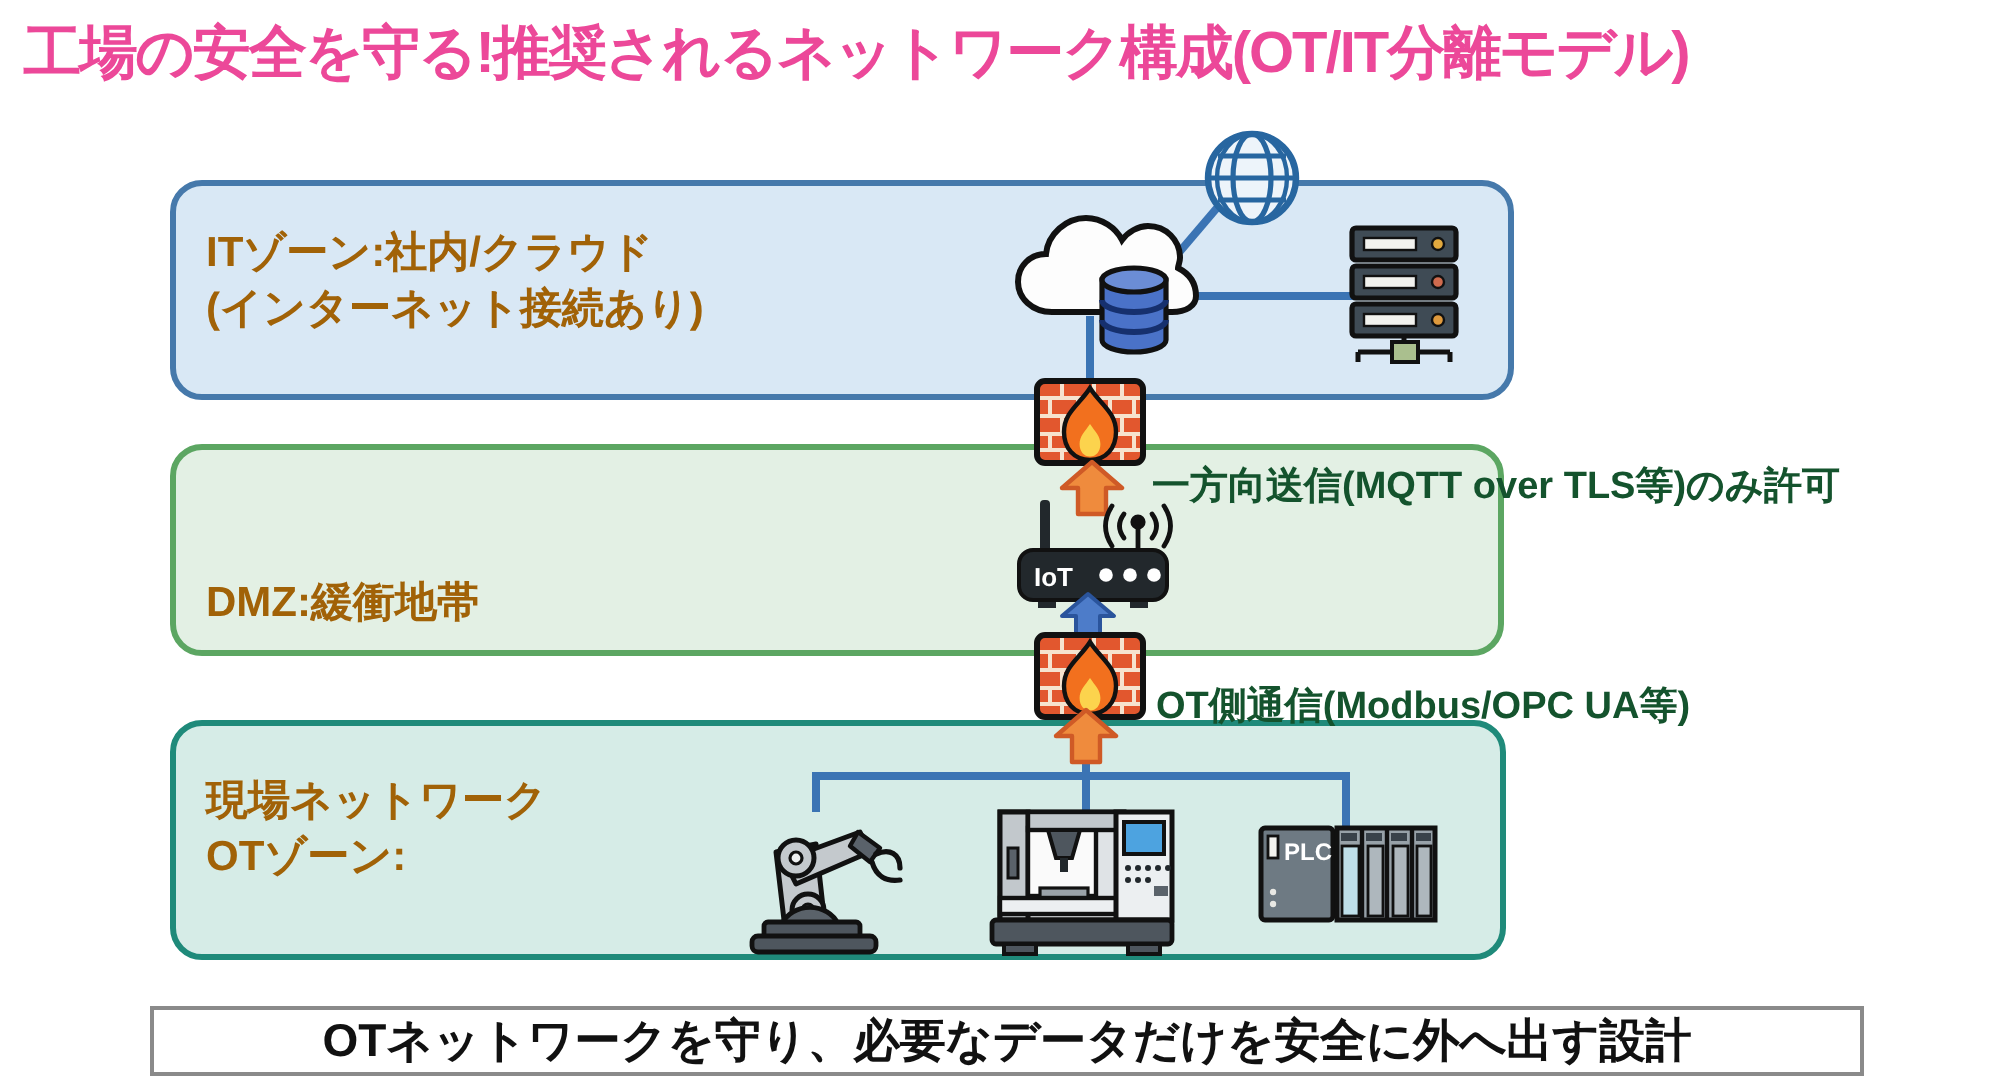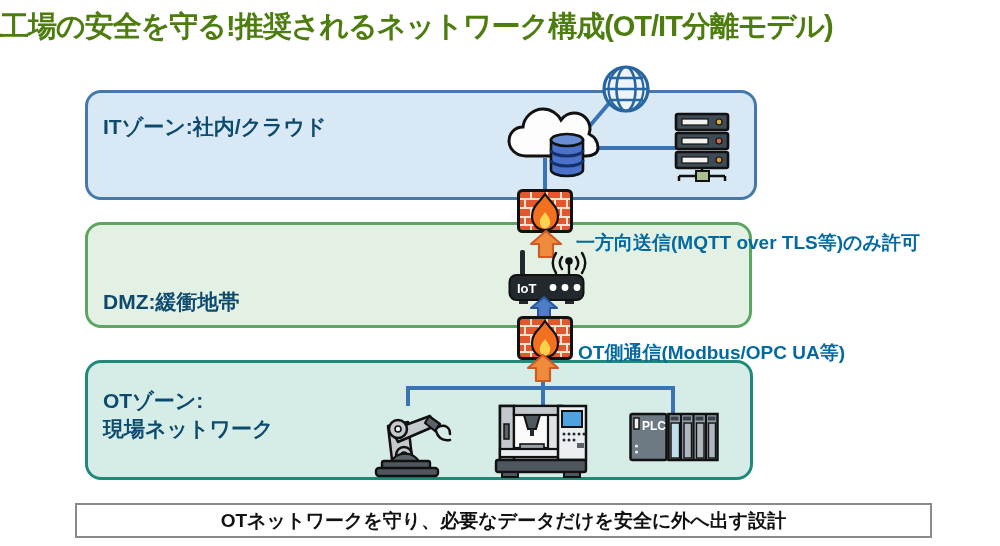--- a/index.html
+++ b/index.html
@@ -9,24 +9,24 @@
     position: relative;
     width: 1000px;
     height: 546px;
     background: #ffffff;
     overflow: hidden;
   }
   .title {
     position: absolute;
     top: 7px; left: 0;
     width: 856px;
-    text-align: left;
+    text-align: center;
     font-size: 29px;
     font-weight: 800;
-    color: #4d7c0f;
+    color: #ec4899;
     letter-spacing: -1px;
     white-space: nowrap;
   }
   .zone {
     position: absolute;
     border-radius: 16px;
   }
   .zone.it {
     left: 85px; top: 90px; width: 672px; height: 110px;
     background: #d9e8f5; border: 3px solid #4679ab;
@@ -36,46 +36,46 @@
     background: #e3f0e4; border: 3px solid #5ca662;
   }
   .zone.ot {
     left: 85px; top: 360px; width: 668px; height: 120px;
     background: #d6ece7; border: 3px solid #1f8a7a;
   }
   .zone-label {
     position: absolute;
     font-size: 21px;
     font-weight: 700;
-    color: #0c4a6e;
+    color: #a16207;
     line-height: 1.32;
     white-space: nowrap;
   }
   .zone-label.it  { left: 103px; top: 113px; }
   .zone-label.dmz { left: 103px; top: 249px; margin-top: 39px; }
   .zone-label.ot  { left: 103px; top: 387px; }
   .ann {
     position: absolute;
     font-size: 19px;
     font-weight: 700;
-    color: #0369a1;
+    color: #14532d;
     white-space: nowrap;
   }
   .ann.mqtt   { left: 576px; top: 230px; }
   .ann.modbus { left: 578px; top: 340px; }
   .footer {
     position: absolute;
     left: 75px; top: 503px;
     width: 857px; height: 35px;
     background: #ffffff;
     border: 2px solid #8a8a8a;
     display: flex;
     align-items: center;
     justify-content: center;
-    font-size: 19px;
+    font-size: 23px;
     font-weight: 700;
     color: #111111;
     white-space: nowrap;
   }
   svg.overlay {
     position: absolute;
     left: 0; top: 0;
     width: 1000px; height: 546px;
   }
 </style>
@@ -85,27 +85,28 @@
 <div class="stage">
 
   <div class="title">工場の安全を守る!推奨されるネットワーク構成(OT/IT分離モデル)</div>
 
   <div class="zone it"></div>
   <div class="zone dmz"></div>
   <div class="zone ot"></div>
 
   <div class="zone-label it">
     <div>ITゾーン:社内/クラウド</div>
+    <div>(インターネット接続あり)</div>
   </div>
   <div class="zone-label dmz">
     <div>DMZ:緩衝地帯</div>
   </div>
   <div class="zone-label ot">
+    <div>現場ネットワーク</div>
     <div>OTゾーン:</div>
-    <div>現場ネットワーク</div>
   </div>
 
   <svg class="overlay" viewBox="0 0 1000 546">
 
     <g stroke="#3b74b4" stroke-width="4" fill="none">
       <line x1="588" y1="128" x2="611" y2="101"></line>
       <line x1="578" y1="148" x2="690" y2="148"></line>
       <line x1="545" y1="158" x2="545" y2="194"></line>
       <line x1="543" y1="376" x2="543" y2="390"></line>
       <line x1="408" y1="388" x2="673" y2="388"></line>

